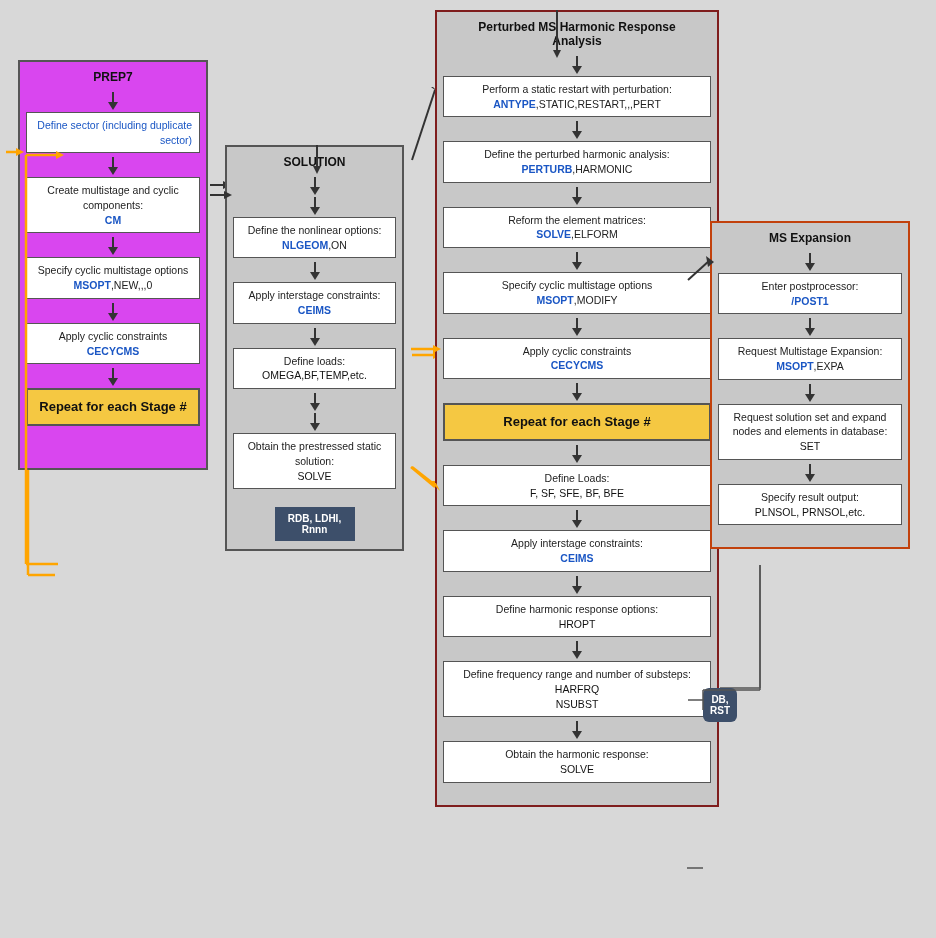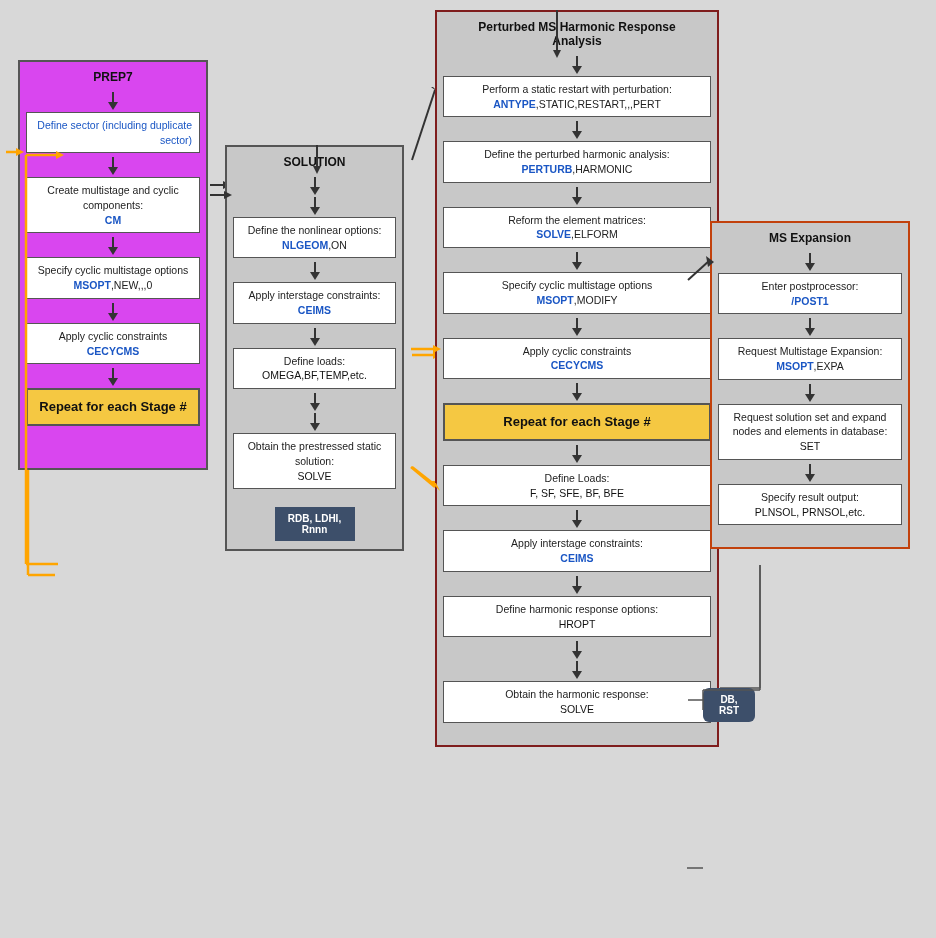--- a/index.html
+++ b/index.html
@@ -163,21 +163,21 @@
       position: absolute;
       left: 703px;
       top: 688px;
       background: #3d4f6a;
       color: white;
       text-align: center;
       font-size: 10px;
       font-weight: bold;
       padding: 6px 5px;
       border-radius: 6px;
-      width: 52px;
+      width: 34px;
     }
   </style>
 </head>
 <body>
 
 <div class="diagram-container">
 
   <svg class="svg-overlay">
 
     <line x1="210" y1="185" x2="225" y2="185" stroke="#333" stroke-width="2"></line>
@@ -420,20 +420,24 @@
     <div class="flow-box">
       <span>Define harmonic response options:</span><br>
       <span class="cmd-black">HROPT</span>
     </div>
 
     <div class="arrow-connector">
       <div class="arrow-line"></div>
       <div class="arrow-down"></div>
     </div>
 
+    <div class="flow-box">
+      <span>Define frequency range and number of substeps:</span><br>
+      <span class="cmd-black">HARFRQ<br>NSUBST</span>
+    </div>
 
     <div class="arrow-connector">
       <div class="arrow-line"></div>
       <div class="arrow-down"></div>
     </div>
 
     <div class="flow-box">
       <span>Obtain the harmonic response:</span><br>
       <span class="cmd-black">SOLVE</span>
     </div>

